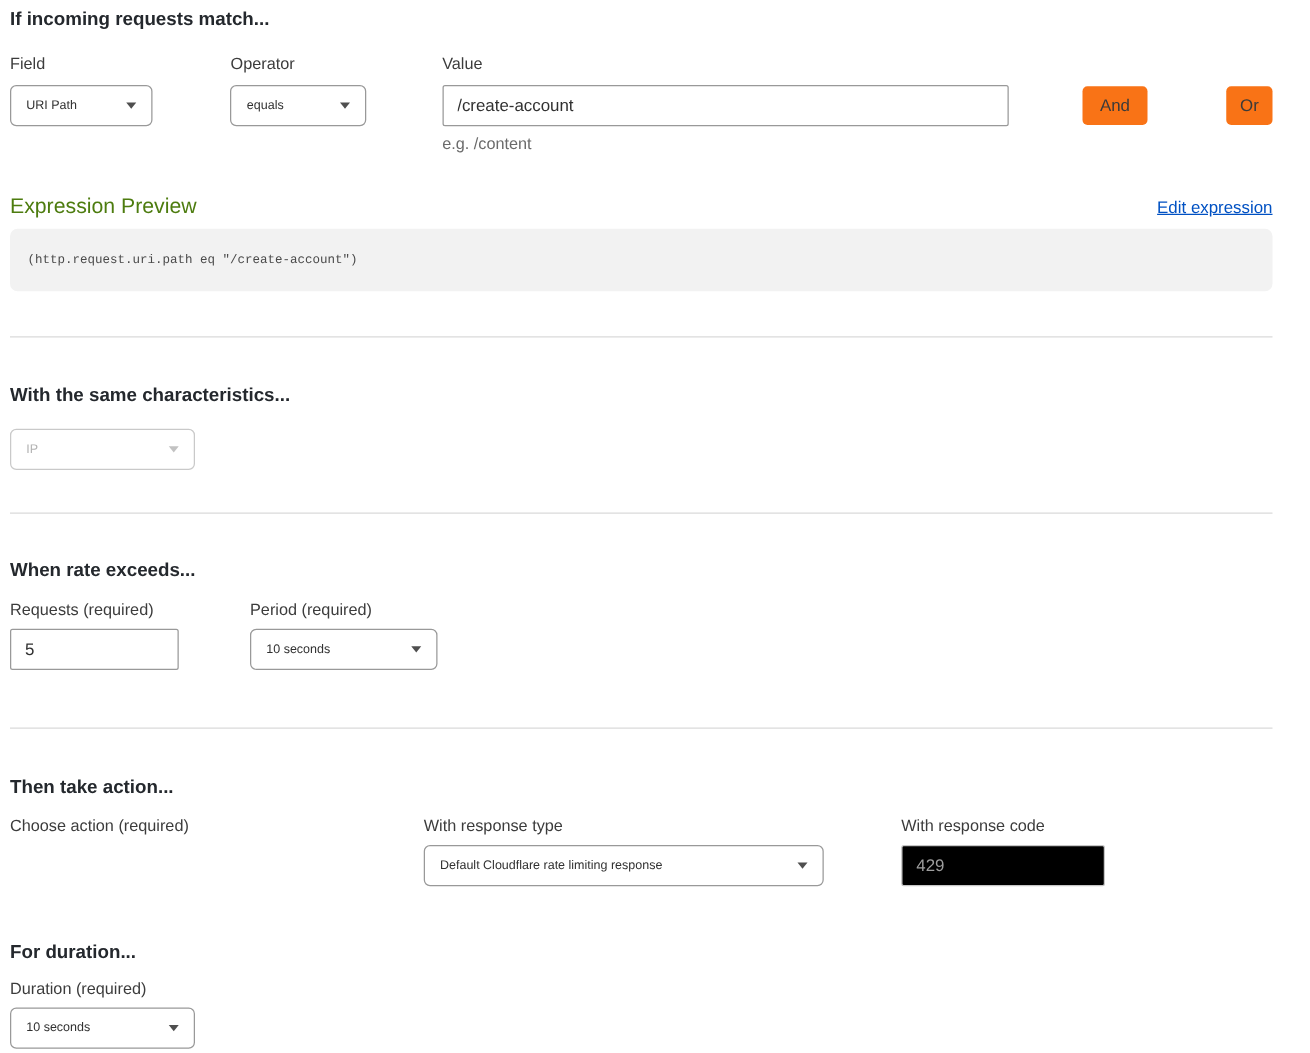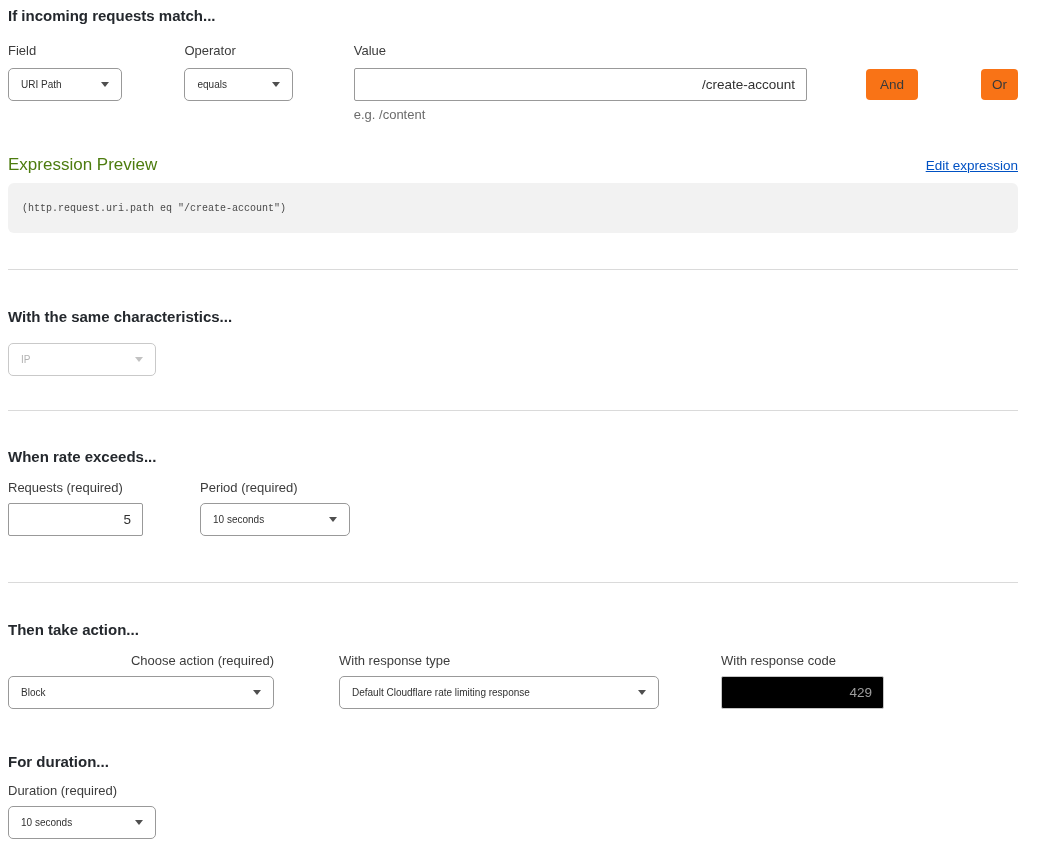--- a/index.html
+++ b/index.html
@@ -34,21 +34,21 @@
     width: 0; height: 0; flex: none; margin-left: 8px;
     border-left: 4.5px solid transparent; border-right: 4.5px solid transparent;
     border-top: 5.5px solid #4f4f4f;
   }
   .select.disabled { border-color: #c9c9c9; color: #b3b3b3; cursor: default; }
   .select.disabled .caret { border-top-color: #c2c2c2; }
 
   input.text-input {
     height: 33px; border: 1px solid #999; border-radius: 2px;
     background: #fff; font-family: "Liberation Sans", sans-serif;
-    font-size: 13.5px; color: #313131; padding: 0 11px; width: 100%; text-align: right;
+    font-size: 13.5px; color: #313131; padding: 0 11px; width: 100%;
   }
   input.text-input:disabled, input.text-input.disabled {
     background: #000000; border-color: #c6c6c6; color: #9e9e9e;
   }
 
   .helper-text { font-size: 13px; color: #6b6b6b; margin-top: 6px; line-height: 16px; }
 
   .btn-gray {
     height: 31px; margin-top: 26px; border: none; border-radius: 4px;
     background: #f97316; color: #3a3a3a; font-family: "Liberation Sans", sans-serif;
@@ -79,21 +79,21 @@
 
   .fields-row { margin-top: 17px; }
   .rate-row, .action-row { margin-top: 13px; }
 
   .w-field { width: 148px; }
   .w-operator { width: 140px; margin-left: 14px; }
   .w-value { width: 586px; margin-left: 13px; }
   .w-ip { width: 148px; margin-top: 16px; }
   .w-requests { width: 135px; }
   .w-period { width: 150px; margin-left: 9px; }
-  .w-choose { width: 266px; text-align: right; }
+  .w-choose { width: 266px; }
   .w-resptype { width: 320px; margin-left: 17px; }
   .w-respcode { width: 163px; margin-left: 14px; }
 </style>
 </head>
 <body>
 
 <div class="page">
 
   <h2 class="section-heading">If incoming requests match...</h2>
 
@@ -154,24 +154,20 @@
       </div>
     </div>
   </div>
 
   <hr class="divider divider-3">
 
   <h2 class="section-heading h-action">Then take action...</h2>
   <div class="row action-row">
     <div class="group w-choose">
       <span class="field-label action-label">Choose action (required)</span>
-      <div class="control select">
-        <span>Block</span>
-        <span class="caret"></span>
-      </div>
     </div>
     <div class="group w-resptype">
       <span class="field-label action-label">With response type</span>
       <div class="control select">
         <span>Default Cloudflare rate limiting response</span>
         <span class="caret"></span>
       </div>
     </div>
     <div class="group w-respcode">
       <span class="field-label action-label">With response code</span>

